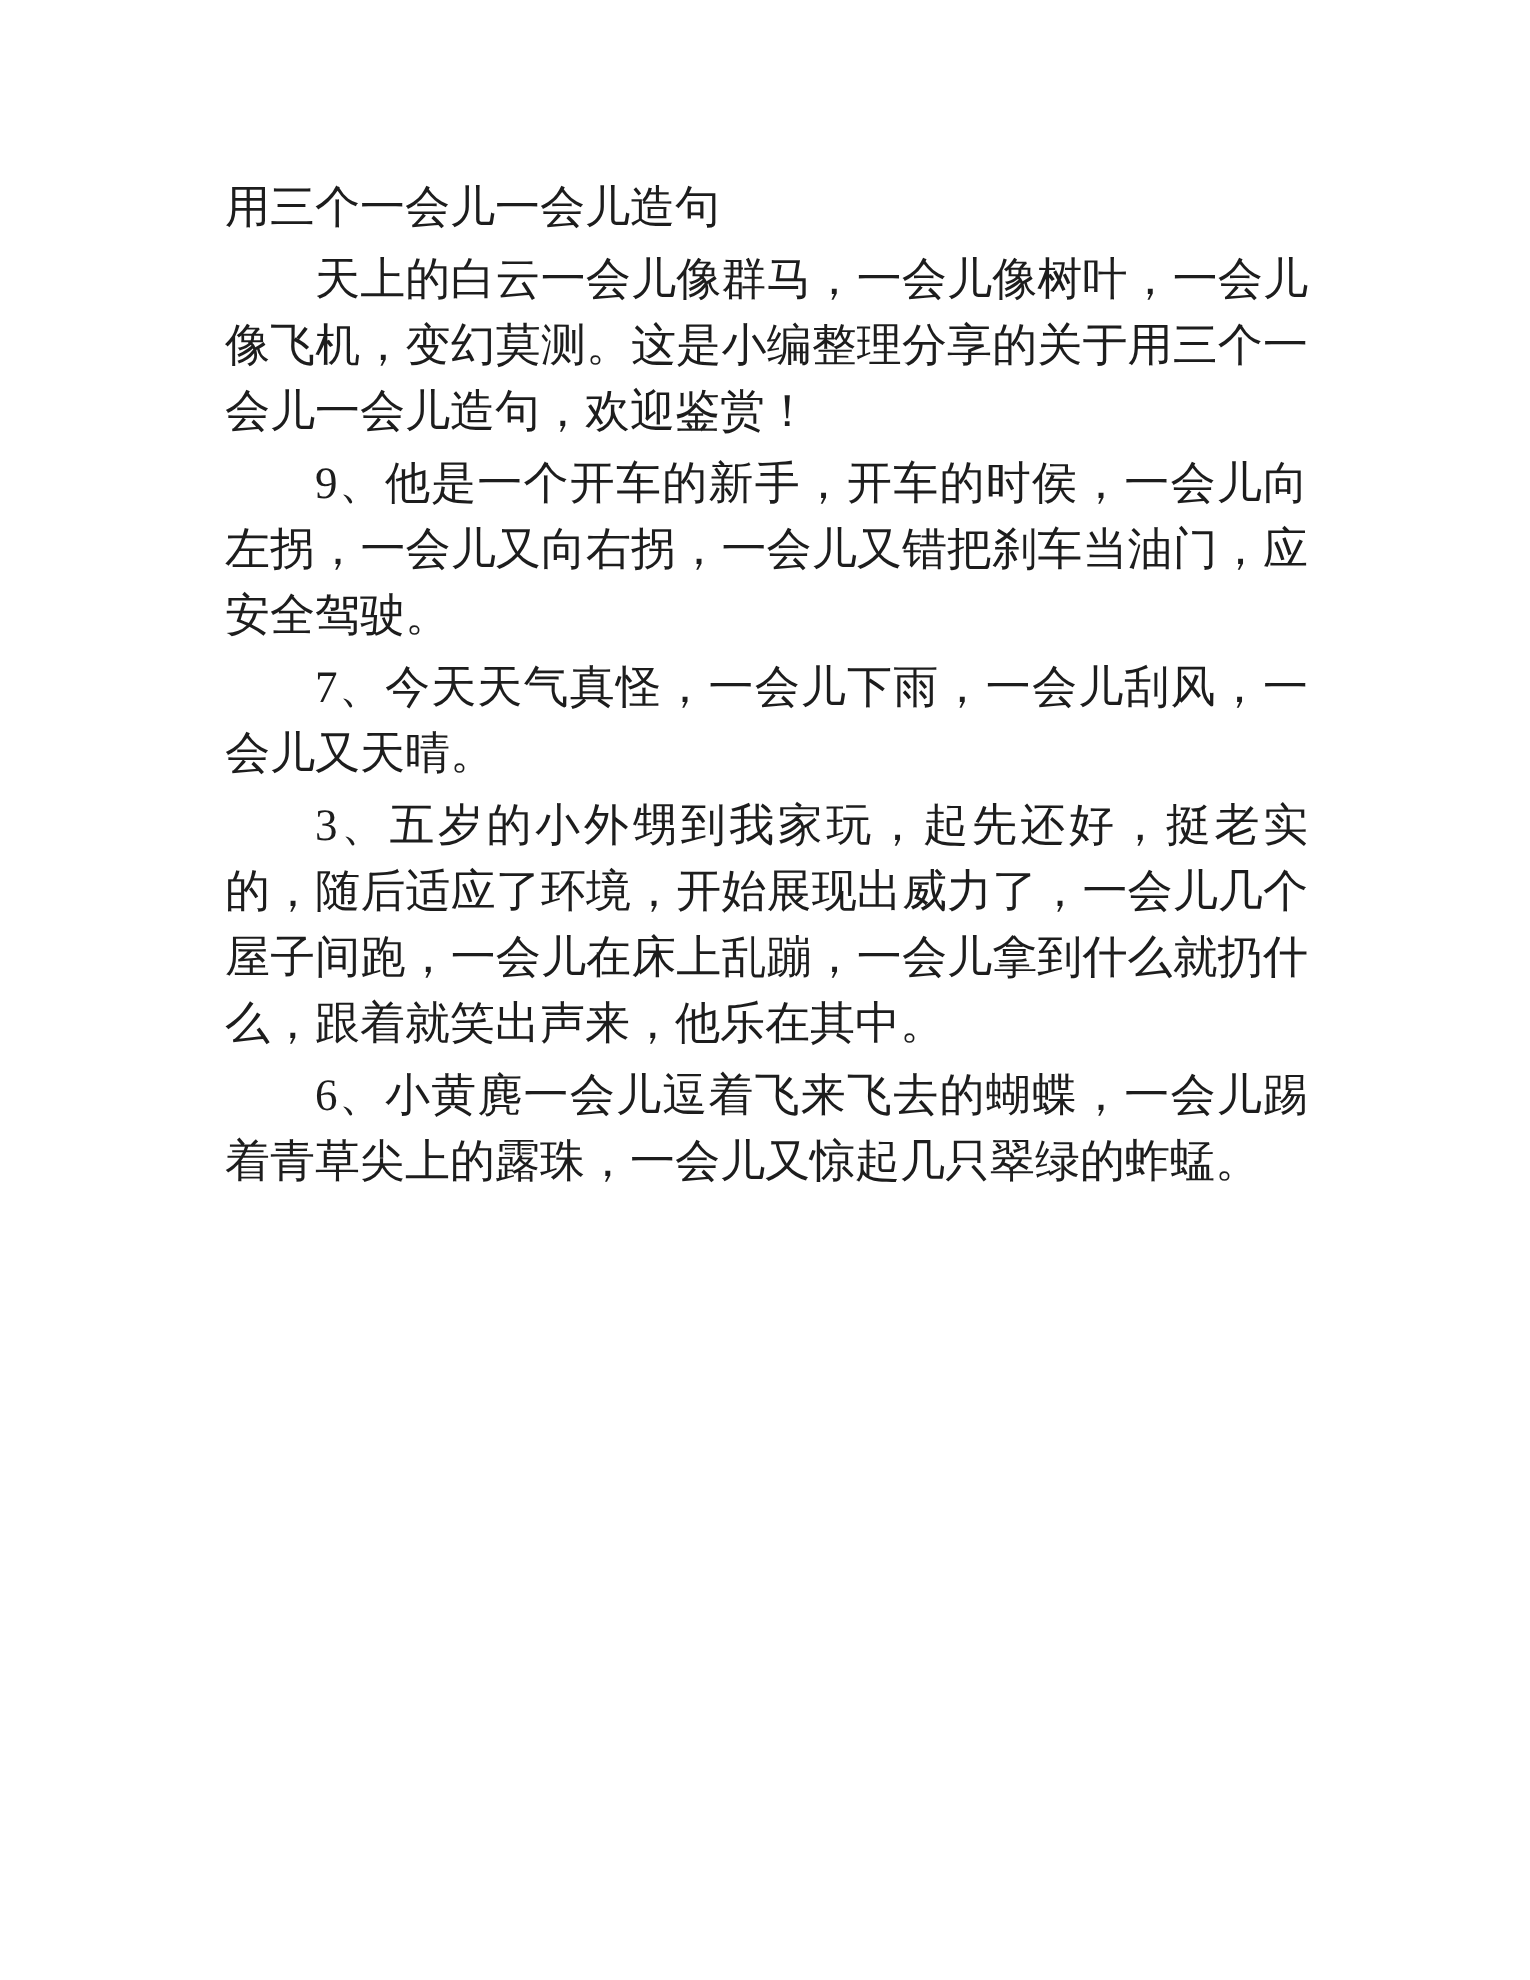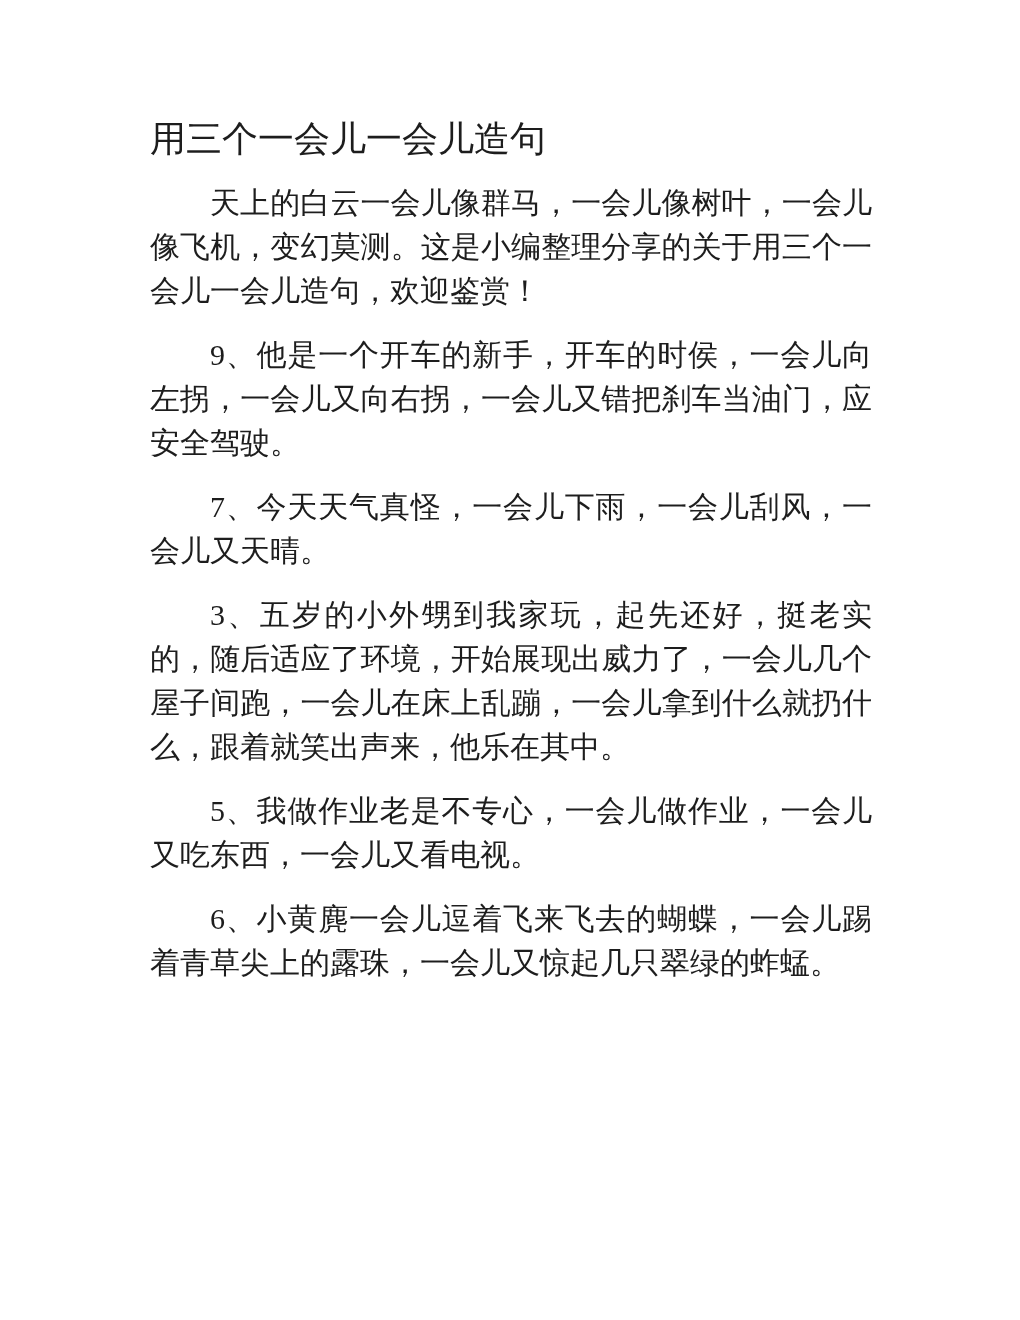--- a/index.html
+++ b/index.html
@@ -14,34 +14,34 @@
   }
   .page {
     box-sizing: border-box;
     width: 1020px;
     height: 1320px;
     padding: 117px 148px 40px 150px;
     background: #ffffff;
   }
   .doc-title {
     font-family: "Liberation Serif", "DejaVu Serif", serif;
-    font-size: 36px;
+    font-size: 30px;
     line-height: 44px;
     font-weight: normal;
     color: #1d1d1d;
     margin: 0;
     padding: 0;
     text-indent: 0;
   }
   .para {
     font-family: "Liberation Serif", "DejaVu Serif", serif;
     font-size: 30px;
     line-height: 44px;
     color: #1d1d1d;
-    margin: 20px 0 0 0;
+    margin: 4px 0 0 0;
     padding: 0;
     text-indent: 2em;
     text-align: justify;
     letter-spacing: 0;
   }
 </style>
 </head>
 <body>
 
 <div class="page">
@@ -49,16 +49,15 @@
 
   <p class="para">天上的白云一会儿像群马，一会儿像树叶，一会儿像飞机，变幻莫测。这是小编整理分享的关于用三个一会儿一会儿造句，欢迎鉴赏！</p>
 
   <p class="para">9、他是一个开车的新手，开车的时侯，一会儿向左拐，一会儿又向右拐，一会儿又错把刹车当油门，应安全驾驶。</p>
 
   <p class="para">7、今天天气真怪，一会儿下雨，一会儿刮风，一会儿又天晴。</p>
 
   <p class="para">3、五岁的小外甥到我家玩，起先还好，挺老实的，随后适应了环境，开始展现出威力了，一会儿几个屋子间跑，一会儿在床上乱蹦，一会儿拿到什么就扔什么，跟着就笑出声来，他乐在其中。</p>
 
 
-  <p class="para">5、我做作业老是不专心，一会儿做作业，一会儿又吃东西，一会儿又看电视。</p>
 
   <p class="para">6、小黄麂一会儿逗着飞来飞去的蝴蝶，一会儿踢着青草尖上的露珠，一会儿又惊起几只翠绿的蚱蜢。</p>
 </div>
 
 </body></html>

